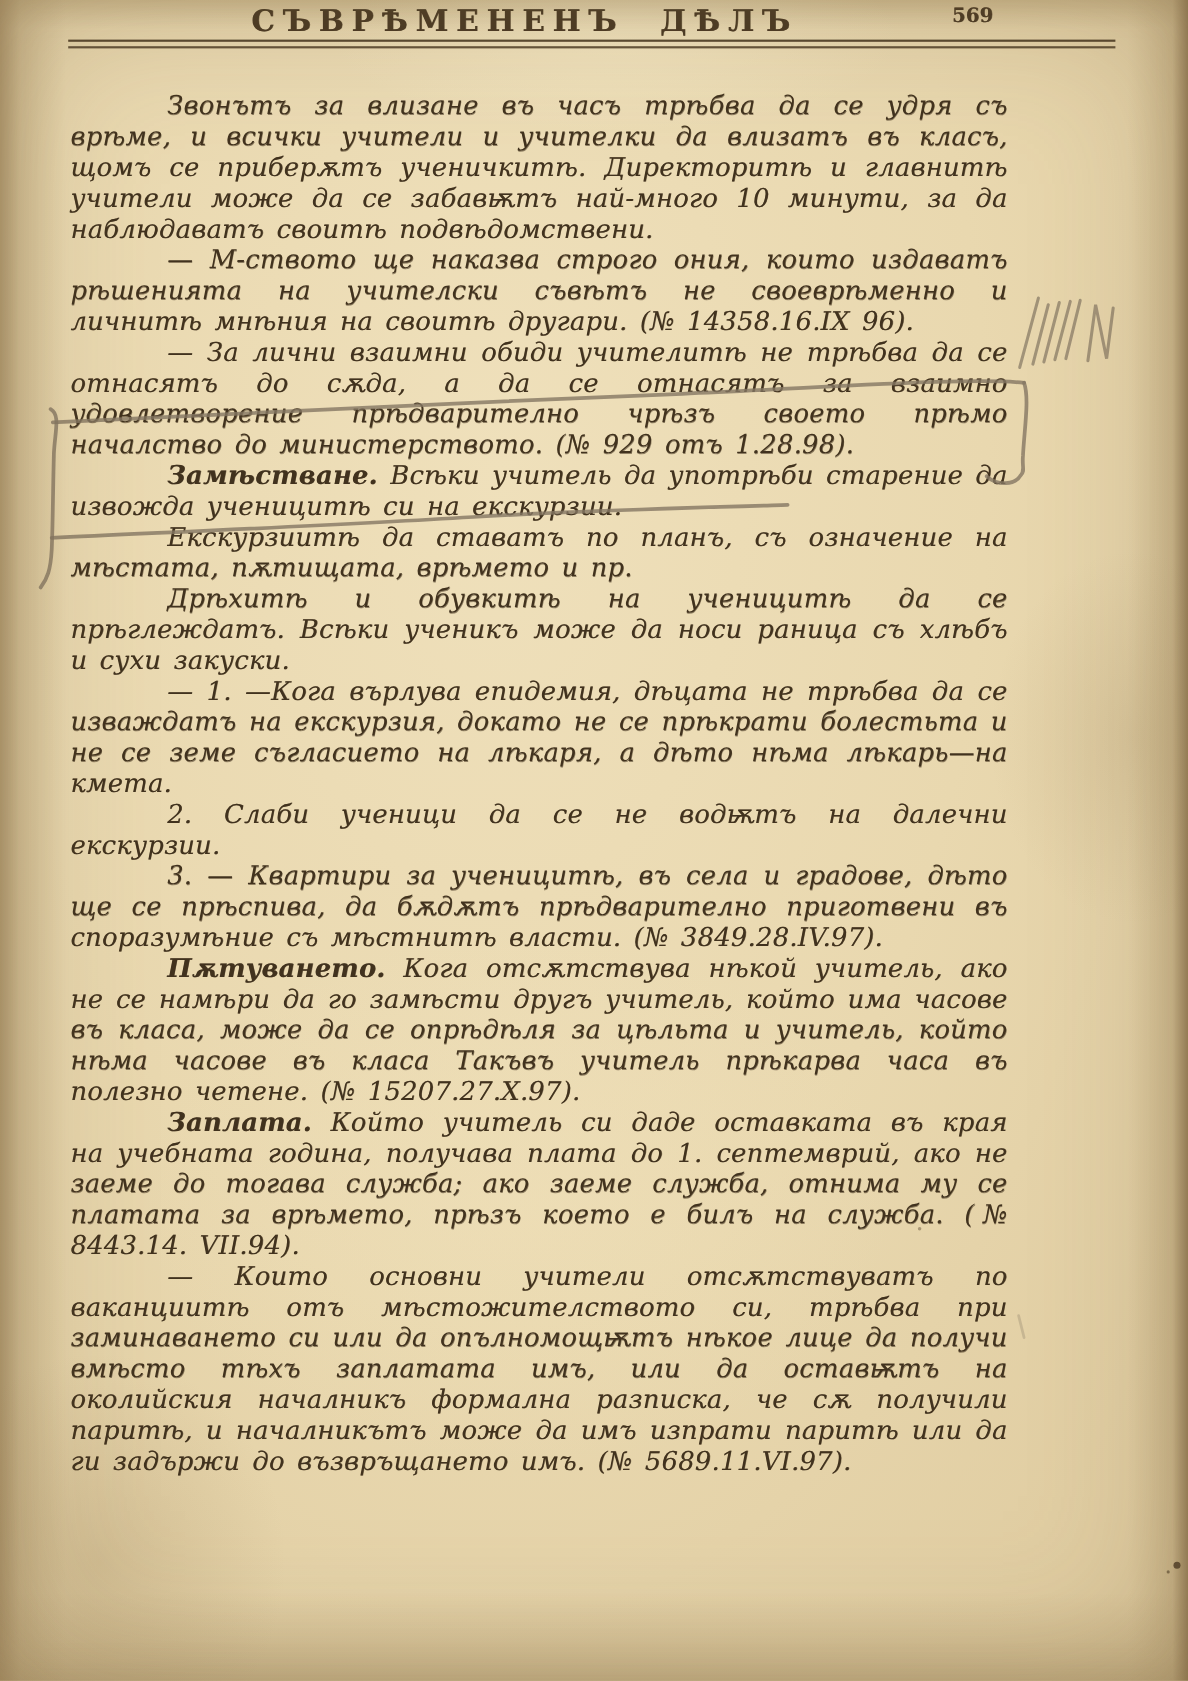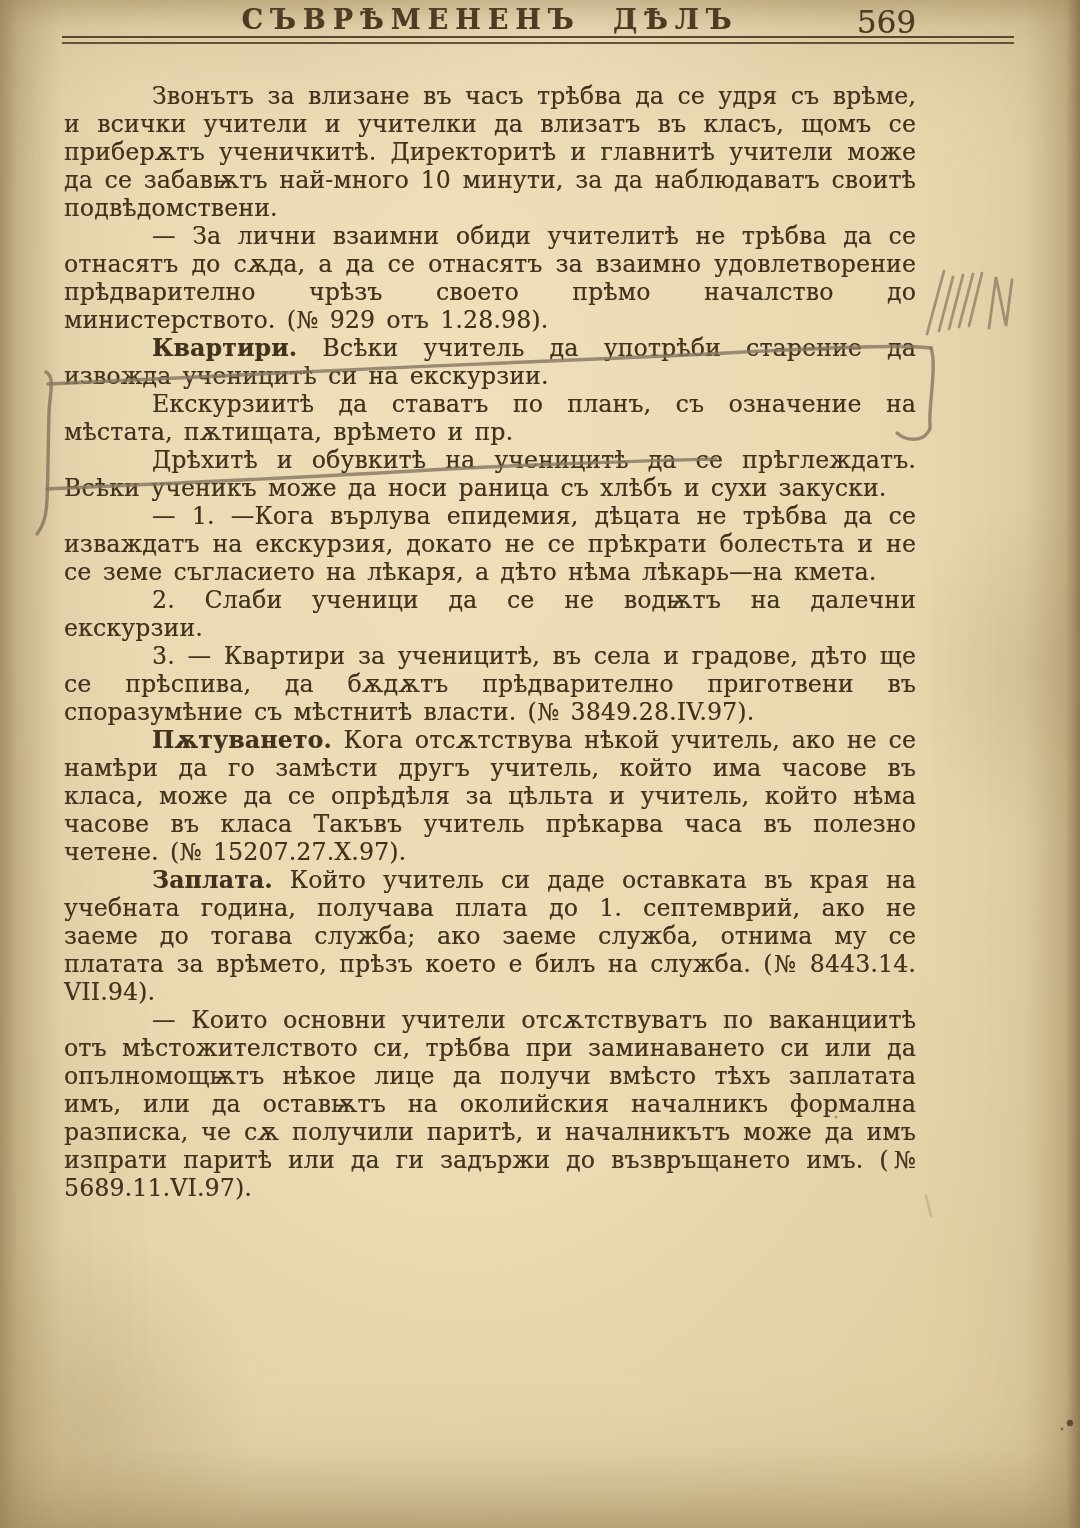--- a/index.html
+++ b/index.html
@@ -20,65 +20,67 @@
   .stain{position:absolute;pointer-events:none;border-radius:50%;}
   .stain.s1{left:-80px;top:1230px;width:340px;height:380px;
     background:radial-gradient(closest-side, rgba(164,140,98,.28), rgba(164,140,98,0));}
   .stain.s2{left:900px;top:500px;width:260px;height:340px;
     background:radial-gradient(closest-side, rgba(164,140,98,.20), rgba(164,140,98,0));}
   .stain.s3{left:300px;top:-50px;width:520px;height:170px;
     background:radial-gradient(closest-side, rgba(248,236,200,.55), rgba(248,236,200,0));}
   .stain.s4{left:120px;top:840px;width:700px;height:500px;
     background:radial-gradient(closest-side, rgba(244,230,192,.30), rgba(244,230,192,0));}
 
-  .header{position:absolute;left:64px;top:4px;width:852px;height:34px;}
+  .header{position:absolute;left:51px;top:4px;width:852px;height:34px;}
   .title{
     position:absolute;left:0;right:0;text-align:center;
     font-size:27px;letter-spacing:7px;word-spacing:16px;font-weight:bold;
     color:#483823;text-shadow:.4px .4px 0 rgba(72,56,35,.6);
     white-space:nowrap;
   }
   .pagenum{
-    position:absolute;right:0;top:0;font-size:31px;color:#483823;
+    position:absolute;right:0;top:0;font-size:18px;color:#483823;
     text-shadow:.4px .4px 0 rgba(72,56,35,.6);
+    font-weight:bold;
   }
   .rule{
     position:absolute;left:62px;top:36px;width:952px;height:4px;
     border-top:2.5px solid rgba(74,58,36,.92);
     border-bottom:2px solid rgba(74,58,36,.85);
   }
   .body-text{
     position:absolute;left:64px;top:82px;width:852px;
     font-size:23.5px;line-height:28px;text-align:justify;
     word-spacing:3.5px;letter-spacing:.2px;
     color:#41321e;text-shadow:.35px .35px 0 rgba(65,50,30,.55);
   }
-  .body-text p{margin:0;text-indent:88px;}
+  .body-text p{margin:0;text-indent:88px;font-style:italic;}
   .body-text .lead{font-weight:bold;}
   svg.pencil{position:absolute;left:0;top:0;pointer-events:none;}
 </style>
 </head>
 <body>
 
 <div class="page">
   <div class="stain s3"></div>
   <div class="stain s4"></div>
   <div class="stain s1"></div>
   <div class="stain s2"></div>
 
   <div class="header">
     <div class="title">СЪВРѢМЕНЕНЪ ДѢЛЪ</div>
     <div class="pagenum">569</div>
   </div>
   <div class="rule"></div>
 
   <div class="body-text">
     <p><b class="lead"></b><span>Звонътъ за влизане въ часъ трѣбва да се удря съ врѣме, и всички учители и учителки да влизатъ въ класъ, щомъ се приберѫтъ ученичкитѣ. Директоритѣ и главнитѣ учители може да се забавѭтъ най-много 10 минути, за да наблюдаватъ своитѣ подвѣдомствени.</span></p>
+    <p><b class="lead"></b><span>— М-ството ще наказва строго ония, които издаватъ рѣшенията на учителски съвѣтъ не своеврѣменно и личнитѣ мнѣния на своитѣ другари. (№ 14358.16.IX 96).</span></p>
     <p><b class="lead"></b><span>— За лични взаимни обиди учителитѣ не трѣбва да се отнасятъ до сѫда, а да се отнасятъ за взаимно удовлетворение прѣдварително чрѣзъ своето прѣмо началство до министерството. (№ 929 отъ 1.28.98).</span></p>
-    <p><b class="lead">Квартири.</b><span> Всѣки учитель да употрѣби старение да извожда ученицитѣ си на екскурзии.</span></p>
+    <p><b class="lead">Замѣстване.</b><span> Всѣки учитель да употрѣби старение да извожда ученицитѣ си на екскурзии.</span></p>
     <p><b class="lead"></b><span>Екскурзиитѣ да ставатъ по планъ, съ означение на мѣстата, пѫтищата, врѣмето и пр.</span></p>
     <p><b class="lead"></b><span>Дрѣхитѣ и обувкитѣ на ученицитѣ да се прѣглеждатъ. Всѣки ученикъ може да носи раница съ хлѣбъ и сухи закуски.</span></p>
     <p><b class="lead"></b><span>— 1. —Кога върлува епидемия, дѣцата не трѣбва да се изваждатъ на екскурзия, докато не се прѣкрати болестьта и не се земе съгласието на лѣкаря, а дѣто нѣма лѣкарь—на кмета.</span></p>
     <p><b class="lead"></b><span>2. Слаби ученици да се не водѭтъ на далечни екскурзии.</span></p>
     <p><b class="lead"></b><span>3. — Квартири за ученицитѣ, въ села и градове, дѣто ще се прѣспива, да бѫдѫтъ прѣдварително приготвени въ споразумѣние съ мѣстнитѣ власти. (№ 3849.28.IV.97).</span></p>
     <p><b class="lead">Пѫтуването.</b><span> Кога отсѫтствува нѣкой учитель, ако не се намѣри да го замѣсти другъ учитель, който има часове въ класа, може да се опрѣдѣля за цѣльта и учитель, който нѣма часове въ класа Такъвъ учитель прѣкарва часа въ полезно четене. (№ 15207.27.X.97).</span></p>
     <p><b class="lead">Заплата.</b><span> Който учитель си даде оставката въ края на учебната година, получава плата до 1. септемврий, ако не заеме до тогава служба; ако заеме служба, отнима му се платата за врѣмето, прѣзъ което е билъ на служба. (№ 8443.14. VII.94).</span></p>
     <p><b class="lead"></b><span>— Които основни учители отсѫтствуватъ по ваканциитѣ отъ мѣстожителството си, трѣбва при заминаването си или да опълномощѭтъ нѣкое лице да получи вмѣсто тѣхъ заплатата имъ, или да оставѭтъ на околийския началникъ формална разписка, че сѫ получили паритѣ, и началникътъ може да имъ изпрати паритѣ или да ги задържи до възвръщането имъ. (№ 5689.11.VI.97).</span></p>
   </div>
 

